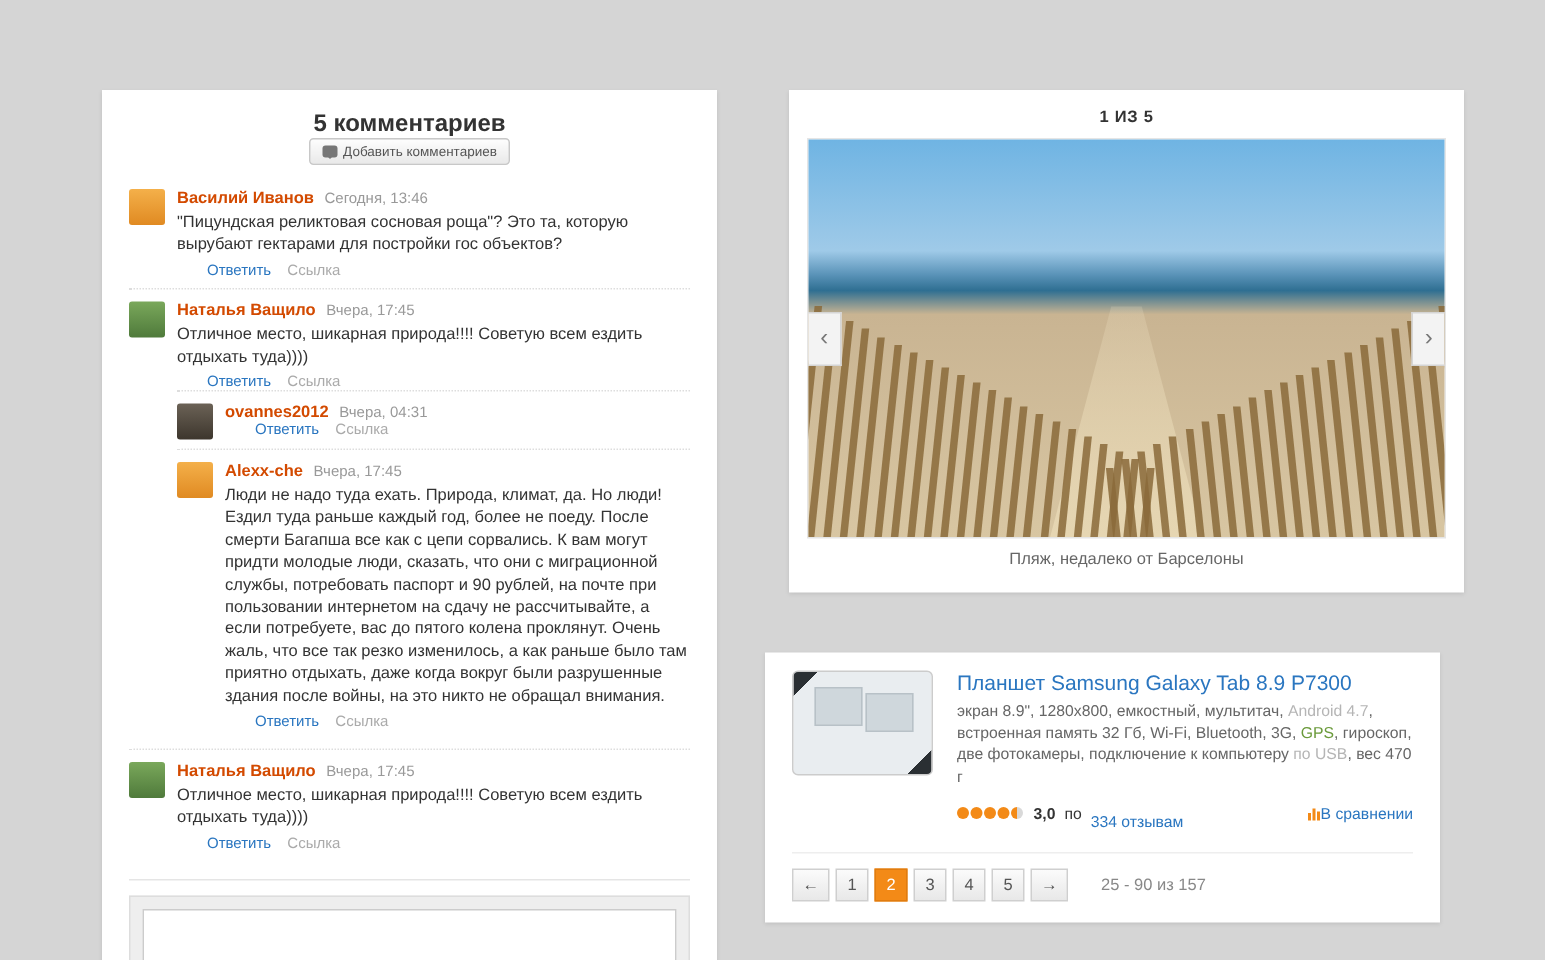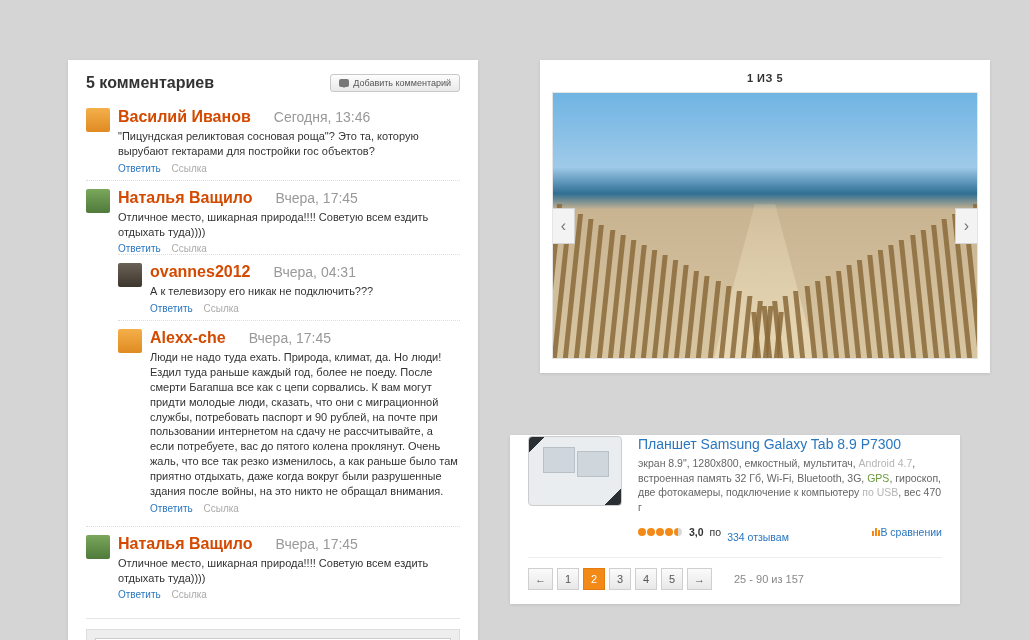--- a/index.html
+++ b/index.html
@@ -14,21 +14,21 @@
     position: relative;
   }
   .panel {
     background: #fff;
     position: absolute;
     box-shadow: 0 1px 3px rgba(0,0,0,0.1);
   }
 
   
   .comments-panel { left: 68px; top: 60px; width: 410px; padding: 14px 18px 18px; }
-  .comments-head { display: flex; align-items: center; justify-content: space-between; margin-bottom: 8px; }
+  .comments-head { display: flex; align-items: center; justify-content: space-between; margin-bottom: 8px; flex-direction: column; }
   .comments-head h2 { font-size: 16px; font-weight: bold; }
   .add-comment-btn {
     background: linear-gradient(#fdfdfd, #e9e9e9);
     border: 1px solid #c8c8c8;
     border-radius: 3px;
     padding: 3px 8px;
     font-size: 9px;
     color: #555;
     display: flex; align-items: center; gap: 4px;
     cursor: pointer;
@@ -37,39 +37,39 @@
   .bubble-ico::after{content:"";position:absolute;bottom:-3px;left:3px;border:2px solid transparent;border-top-color:#777;}
 
   .comment, .nested { border-top: 1px dotted #ddd; padding: 8px 0 6px; }
   .comment.first { border-top: none; }
   .c-row { display: flex; gap: 8px; }
   .avatar { width: 24px; height: 24px; flex: 0 0 24px; border-radius: 2px; }
   .av-orange { background: linear-gradient(#f4b04a,#e08a22); }
   .av-green  { background: linear-gradient(#7aa85b,#4f7a3b); }
   .av-dark   { background: linear-gradient(#6b6256,#3d362d); }
   .c-body { flex: 1; }
-  .author { color: #d34a00; font-weight: bold; font-size: 16px; }
-  .ts { color: #999; font-size: 14px; margin-left: 20px; }
+  .author { color: #d34a00; font-weight: bold; font-size: 11px; }
+  .ts { color: #999; font-size: 10px; margin-left: 4px; }
   .text { color: #333; font-size: 11px; margin: 3px 0 4px; line-height: 1.35; }
   .actions { font-size: 10px; }
-  .actions .reply { color: #2a76c0; cursor: pointer; }
+  .actions .reply { color: #2a76c0; cursor: pointer; margin-left: 20px; }
   .actions .perm  { color: #aaa; margin-left: 8px; cursor: pointer; }
 
   .nested-wrap { margin-left: 32px; }
 
   .your-comment { margin-top: 12px; border-top: 1px solid #e5e5e5; padding-top: 10px; }
   .your-head { display:flex; justify-content:space-between; align-items:center; margin-bottom:8px;}
   .your-head h3 { font-size: 14px; font-weight: bold;}
   .subscribe { font-size: 9px; color: #2a76c0; display:flex; align-items:center; gap:3px; cursor:pointer;}
   .subscribe .pen{ color:#e08a22; font-size:10px;}
   .form-box { background: #eee; border: 1px solid #ddd; padding: 8px; }
   .form-box textarea { width: 100%; height: 62px; border: 1px solid #ccc; resize: none; font-family: inherit; font-size: 11px; padding: 4px; background:#fff;}
 
   
-  .gallery-panel { left: 540px; top: 60px; width: 450px; padding: 10px 12px 14px; }
+  .gallery-panel { left: 526px; top: 60px; width: 450px; padding: 10px 12px 14px; }
   .g-counter { text-align:center; font-size: 11px; font-weight:bold; padding: 2px 0 8px; letter-spacing: 0.5px;}
   .g-frame { position:relative; border:1px solid #e5e5e5; }
   .g-img { height: 265px; overflow:hidden; position:relative;
     background:
       linear-gradient(to bottom, #6fb4e3 0%, #9fcae8 28%, #5a93b8 34%, #2f6f92 38%, #c9b492 44%, #d8c6a2 100%);
   }
   
   .fence { position:absolute; bottom:0; width:55%; height:58%; }
   .fence.left  { left:-4px; transform: skewX(-6deg); }
   .fence.right { right:-4px; transform: skewX(6deg); }
@@ -78,21 +78,21 @@
     background: linear-gradient(to bottom, rgba(240,228,200,.2), #e6d6b2);
     clip-path: polygon(40% 0, 60% 0, 100% 100%, 0 100%); }
   .g-nav { position:absolute; top:50%; transform:translateY(-50%); width:22px; height:36px;
     background:#f3f3f3; border:1px solid #d5d5d5; display:flex; align-items:center; justify-content:center;
     color:#777; font-size:16px; cursor:pointer;}
   .g-nav.prev{ left:0; border-left:none;}
   .g-nav.next{ right:0; border-right:none;}
   .g-caption { text-align:center; font-size:11px; color:#666; padding:8px 0 2px;}
 
   
-  .product-panel { left: 510px; top: 435px; width: 450px; padding: 1px 18px 14px; }
+  .product-panel { left: 510px; top: 435px; width: 450px; padding: 12px 18px 14px; }
   .p-row { display:flex; gap:16px;}
   .p-thumb { width:94px; height:70px; border:1px solid #ccc; border-radius:4px; background:
     linear-gradient(135deg,#2a2f33 0%, #2a2f33 10%, #e9edf0 10%, #e9edf0 90%, #2a2f33 90%);
     position:relative; flex:0 0 94px;}
   .p-thumb::before,.p-thumb::after{content:"";position:absolute;background:#cfd7dc;border:1px solid #b8c1c7;}
   .p-thumb::before{left:14px;top:10px;width:30px;height:24px;}
   .p-thumb::after{left:48px;top:14px;width:30px;height:24px;}
   .p-title { color:#2a76c0; font-size:14px; margin-bottom:4px; }
   .p-desc { color:#666; font-size:10.5px; line-height:1.4; }
   .gps { color:#6a9a3a; }
@@ -115,21 +115,21 @@
   .pg-info{ color:#888; font-size:11px; margin-left:18px;}
 </style>
 </head>
 <body>
 
 <div class="panel comments-panel">
   <div class="comments-head">
     <h2>5 комментариев</h2>
     <button class="add-comment-btn">
       <span class="bubble-ico"></span>
-      <span>Добавить комментарий</span>
+      <span>Добавить комментариев</span>
     </button>
   </div>
 
   <div class="comment first">
     <div class="c-row">
       <div class="avatar av-orange"></div>
       <div class="c-body">
         <span class="author">Василий Иванов</span>
         <span class="ts">Сегодня, 13:46</span>
         <div class="text">"Пицундская реликтовая сосновая роща"? Это та, которую вырубают гектарами для постройки гос объектов?</div>
@@ -155,21 +155,20 @@
       </div>
     </div>
 
     <div class="nested-wrap">
       <div class="nested">
         <div class="c-row">
           <div class="avatar av-dark"></div>
           <div class="c-body">
             <span class="author">ovannes2012</span>
             <span class="ts">Вчера, 04:31</span>
-            <div class="text">А к телевизору его никак не подключить???</div>
             <div class="actions">
               <span class="reply">Ответить</span>
               <span class="perm">Ссылка</span>
             </div>
           </div>
         </div>
       </div>
       <div class="nested">
         <div class="c-row">
           <div class="avatar av-orange"></div>
@@ -264,20 +263,21 @@
           <span style="left: 100%; height: 100%; opacity: 0.85;"></span>
         </div>
     </div>
     <div class="g-nav prev">
       <span>‹</span>
     </div>
     <div class="g-nav next">
       <span>›</span>
     </div>
   </div>
+  <div class="g-caption">Пляж, недалеко от Барселоны</div>
 </div>
 
 <div class="panel product-panel">
   <div class="p-row">
     <div class="p-thumb"></div>
     <div style="flex:1">
       <div class="p-title">Планшет Samsung Galaxy Tab 8.9 P7300</div>
       <div class="p-desc">
         <span>экран 8.9", 1280x800, емкостный, мультитач, </span><span class="grey">Android 4.7</span><span>, встроенная память 32 Гб, Wi-Fi, Bluetooth, 3G, </span><span class="gps">GPS</span><span>, гироскоп, две фотокамеры, подключение к компьютеру </span><span class="grey">по USB</span><span>, вес 470 г</span>
       </div>

